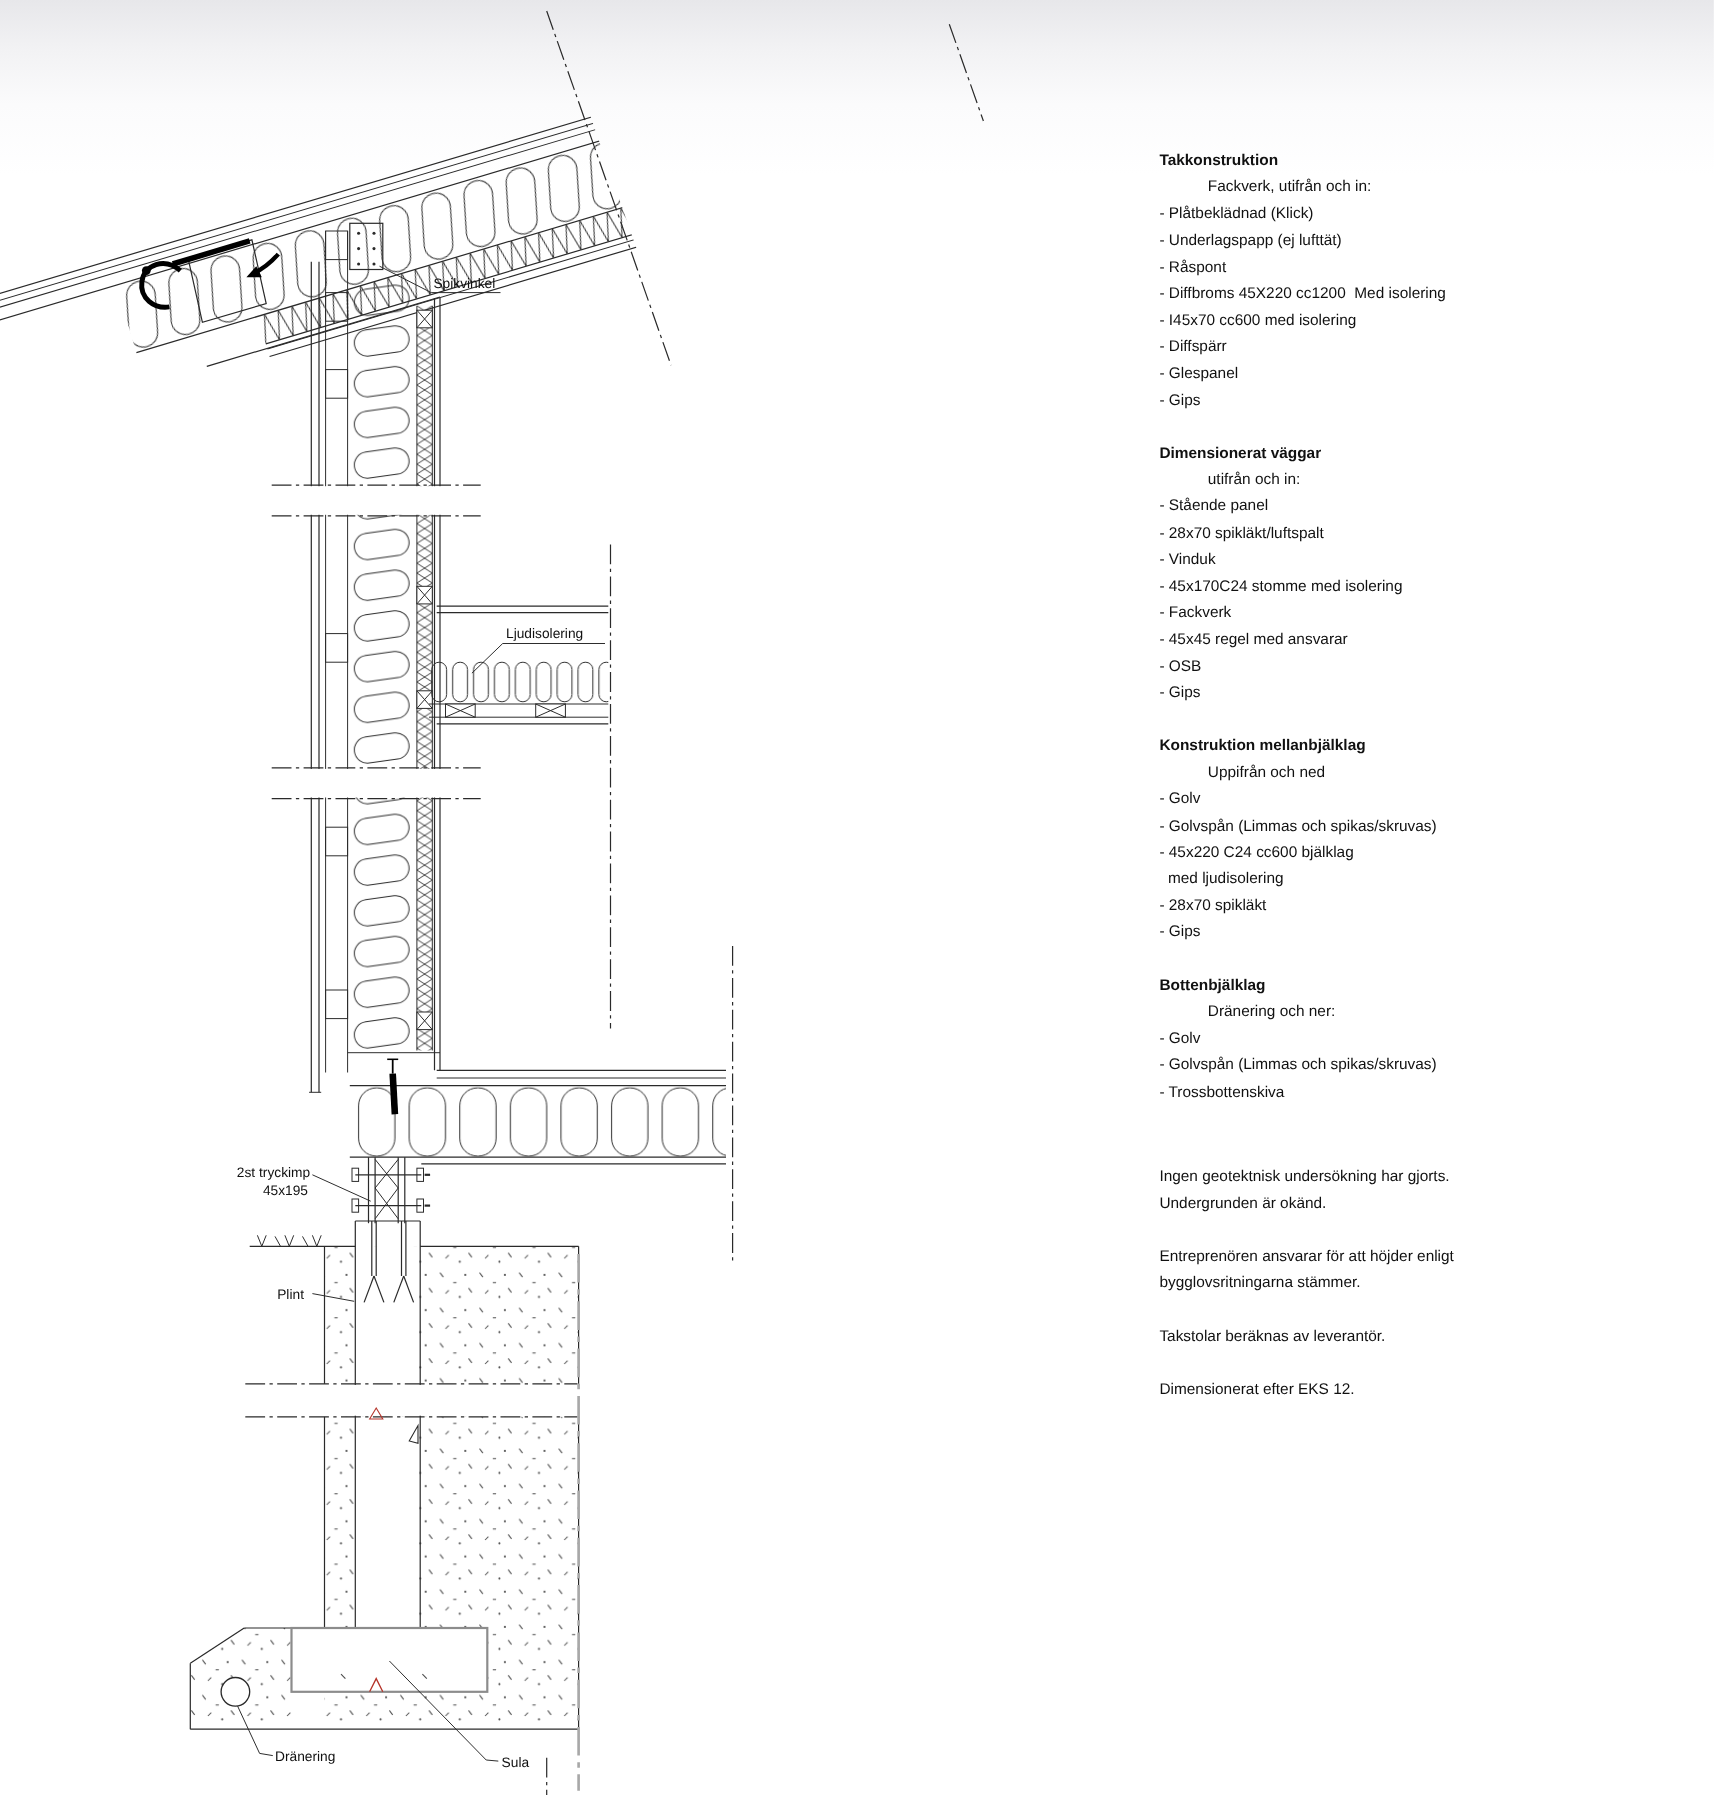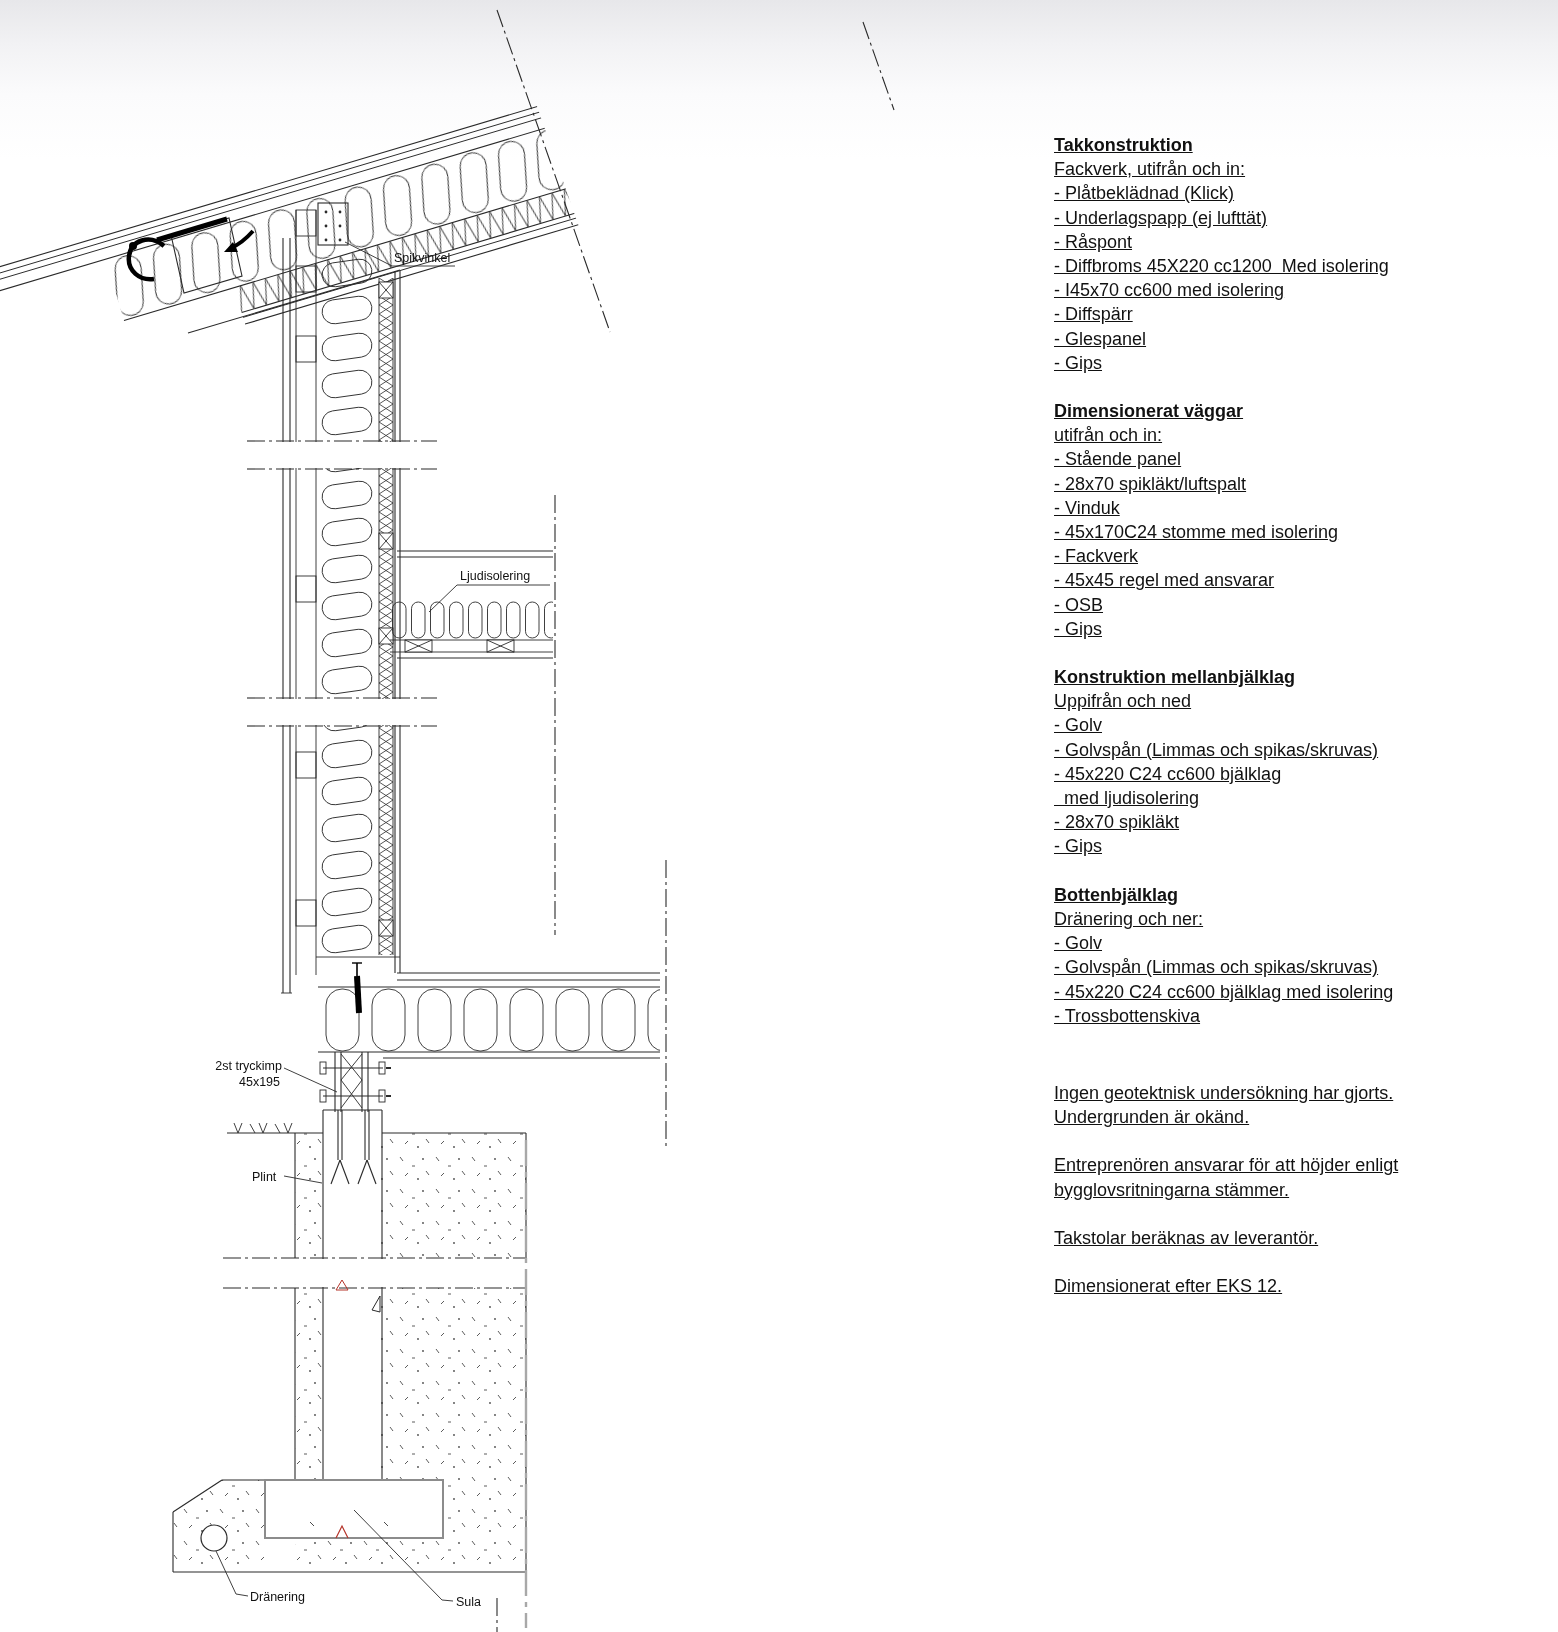--- a/index.html
+++ b/index.html
@@ -9,25 +9,25 @@
     background:linear-gradient(180deg,#e7e7ea 0px,#f2f2f4 45px,#fbfbfc 95px,#ffffff 160px);
     color:#1f1f1f;
     overflow:hidden;
   }
   #stage{position:relative;width:1558px;height:1632px;}
   svg{position:absolute;left:0;top:0;}
 
   
   .spec-panel{
     position:absolute;left:1054px;top:133px;width:440px;
-    font-size:18px;line-height:24.2px;color:#111;text-decoration:underline;
+    font-size:14px;line-height:24.2px;color:#111;
   }
   .spec-section{margin:0 0 24px 0;}
   .spec-heading{font-weight:bold;}
-  .spec-intro{white-space:pre-wrap;}
+  .spec-intro{white-space:pre-wrap;margin-left:44px;}
   .spec-item{white-space:pre-wrap;}
   .notes{margin-top:53px;}
   .note{white-space:pre-wrap;margin:0 0 24px 0;}
 
   
   .ln{stroke:#2a2a2a;stroke-width:1.1;fill:none;}
   .lnthin{stroke:#2a2a2a;stroke-width:0.9;fill:none;}
   .dashdot{stroke:#2a2a2a;stroke-width:1.1;fill:none;stroke-dasharray:18 4 3 4;}
   .dashdot-grey{stroke:#a8a8a8;stroke-width:2.4;fill:none;stroke-dasharray:26 6 5 6;}
   .thick{stroke:#000;fill:none;}
@@ -352,21 +352,20 @@
         </div>
   </div>
 
   <div class="spec-section">
     <div class="spec-heading">Bottenbjälklag</div>
     <div class="spec-intro">Dränering och ner:</div>
     <div>
 
     <div class="spec-item">- Golv</div>
           <div class="spec-item">- Golvspån (Limmas och spikas/skruvas)</div>
-          <div class="spec-item">- 45x220 C24 cc600 bjälklag med isolering</div>
           <div class="spec-item">- Trossbottenskiva</div>
         </div>
   </div>
 
   <div class="notes">
 
   <div class="note">Ingen geotektnisk undersökning har gjorts.
 Undergrunden är okänd.</div>
         <div class="note">Entreprenören ansvarar för att höjder enligt
 bygglovsritningarna stämmer.</div>

